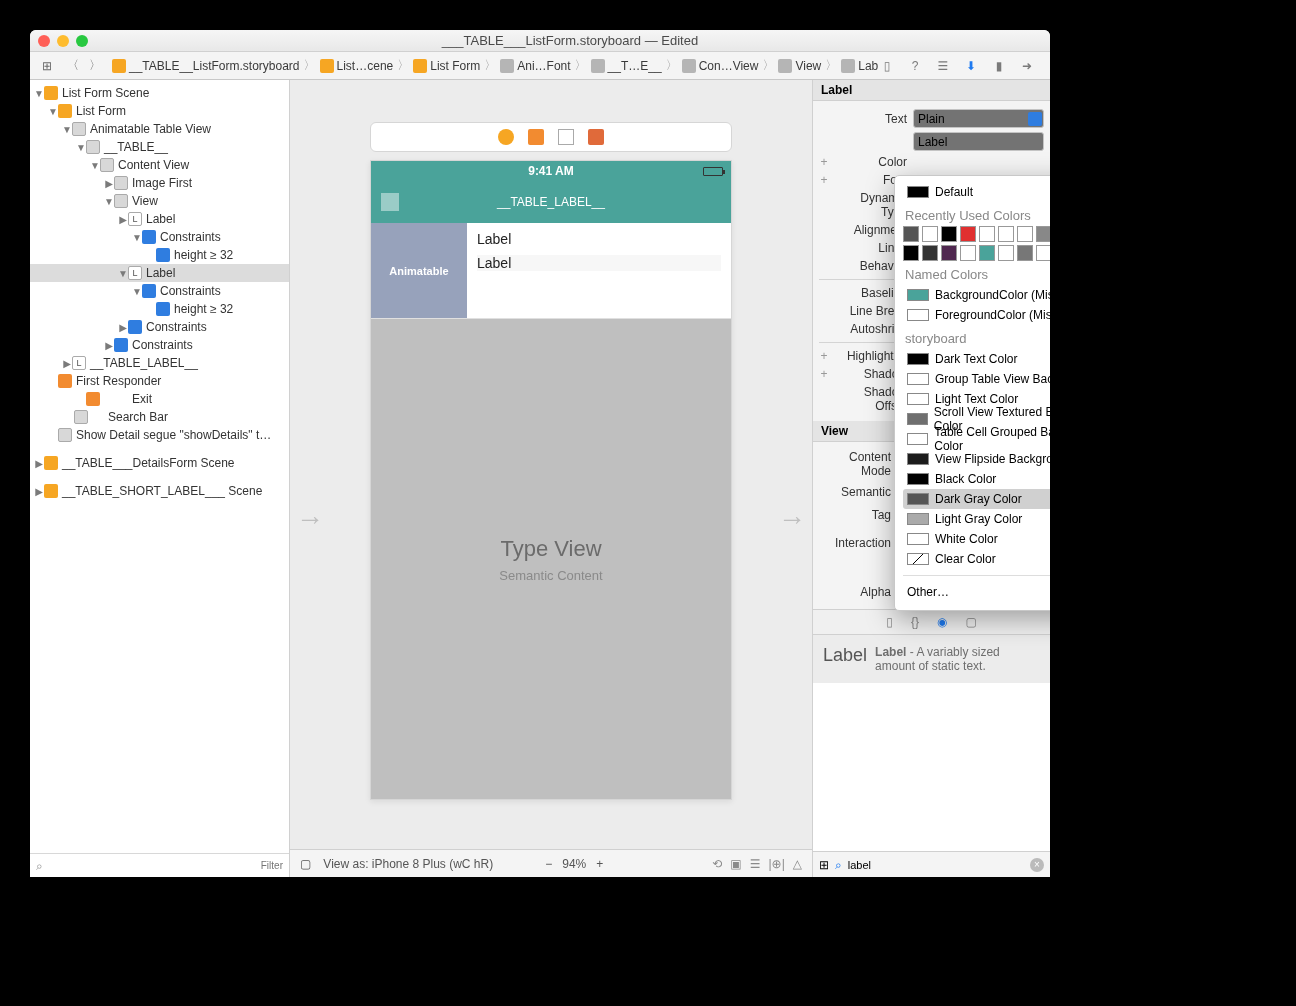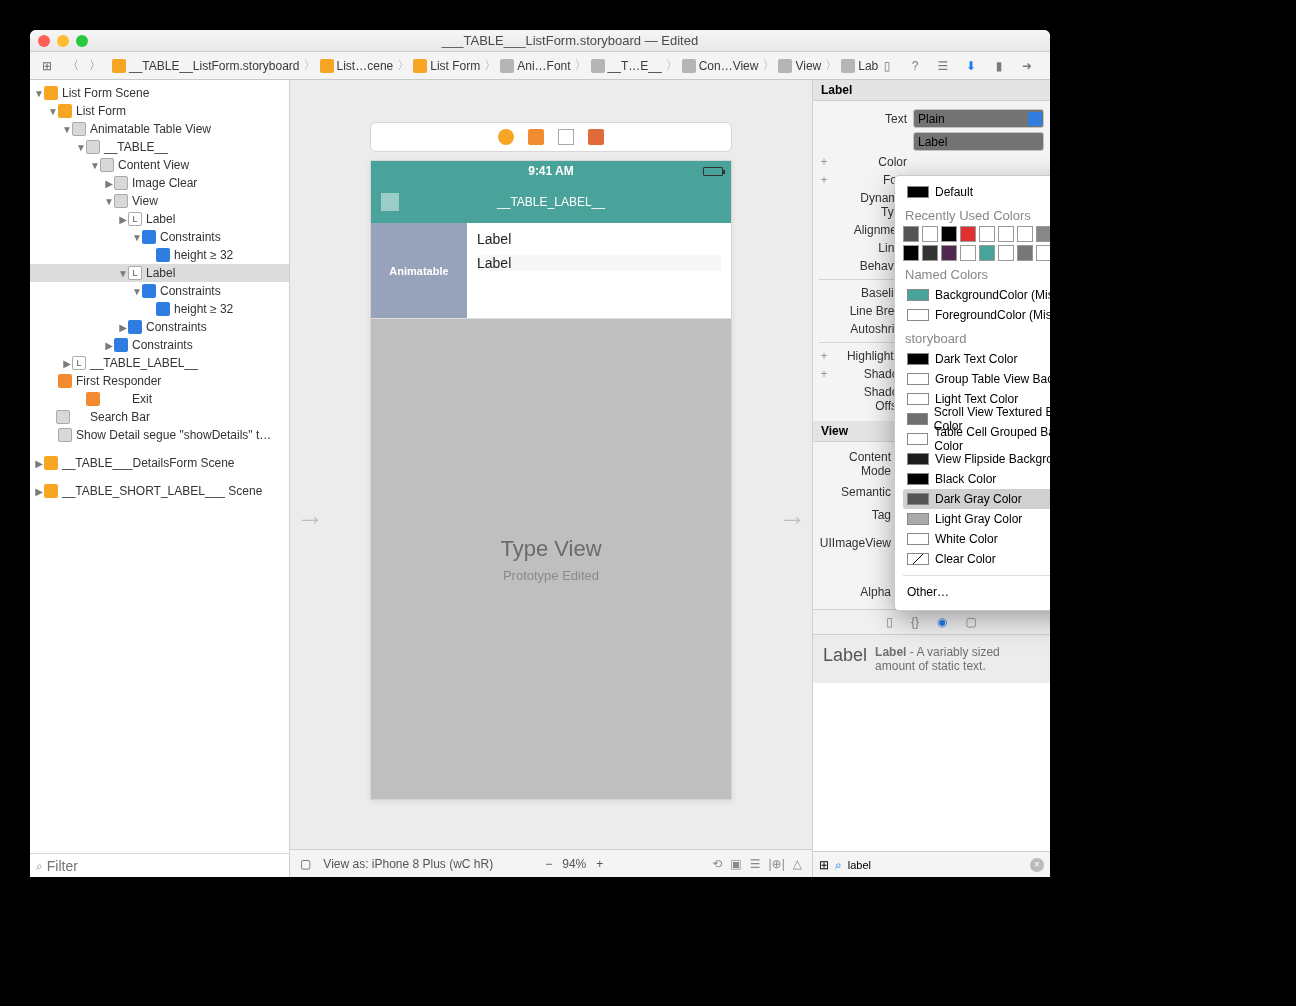--- a/index.html
+++ b/index.html
@@ -28,21 +28,21 @@
 .tree-row.selected{background:#dcdcdc;}
 .disc{width:10px;text-align:center;color:#7a7a7a;font-size:10px;}
 .t-icon{width:14px;height:14px;margin-right:4px;display:inline-flex;align-items:center;justify-content:center;border-radius:2px;font-size:9px;}
 .ico-scene{background:#f6a623;color:#fff;}
 .ico-vc{background:#f6a623;color:#fff;}
 .ico-view{background:#d8d8d8;border:1px solid #aaa;}
 .ico-label{background:#fff;border:1px solid #aaa;color:#555;}
 .ico-constr{background:#2f7de0;color:#fff;}
 .ico-cube{background:#f28b30;color:#fff;}
 .filterbar{height:24px;border-top:1px solid #d8d8d8;display:flex;align-items:center;padding:0 6px;color:#999;}
-.filterbar input{border:none;outline:none;flex:1;font-size:14px;color:#666;background:transparent;}
+.filterbar input{border:none;outline:none;flex:1;font-size:10px;color:#666;background:transparent;text-align:right;}
 .canvas{flex:1;background:#ececec;position:relative;display:flex;align-items:flex-start;justify-content:center;padding-top:40px;}
 .arrow-l{position:absolute;left:6px;top:420px;color:#bfbfbf;font-size:28px;}
 .arrow-r{position:absolute;right:6px;top:420px;color:#bfbfbf;font-size:28px;}
 .device-toolbar{position:absolute;top:42px;width:362px;height:30px;background:#fff;border:1px solid #d6d6d6;border-radius:6px;display:flex;align-items:center;justify-content:center;gap:14px;}
 .dt-ic{width:16px;height:16px;}
 .phone{width:362px;margin-top:40px;background:#fff;border:1px solid #d6d6d6;box-shadow:0 2px 6px rgba(0,0,0,0.08);}
 .statusbar{height:20px;background:#4aa39a;display:flex;align-items:center;justify-content:center;color:#fff;font-size:11px;font-weight:600;position:relative;}
 .battery{position:absolute;right:8px;width:20px;height:9px;border:1px solid #333;border-radius:1px;}
 .battery::after{content:"";position:absolute;right:-3px;top:2px;width:2px;height:4px;background:#333;}
 .navbar{height:42px;background:#4aa39a;display:flex;align-items:center;justify-content:center;color:#fff;font-size:14px;position:relative;}
@@ -177,21 +177,21 @@
             <span>__TABLE__</span>
           </div>
           <div class="tree-row" style="padding-left: 60px;">
             <span class="disc">▼</span>
             <span class="t-icon ico-view"></span>
             <span>Content View</span>
           </div>
           <div class="tree-row" style="padding-left: 74px;">
             <span class="disc">▶</span>
             <span class="t-icon ico-view"></span>
-            <span>Image Clear</span>
+            <span>Image First</span>
           </div>
           <div class="tree-row" style="padding-left: 74px;">
             <span class="disc">▼</span>
             <span class="t-icon ico-view"></span>
             <span>View</span>
           </div>
           <div class="tree-row" style="padding-left: 88px;">
             <span class="disc">▶</span>
             <span class="t-icon ico-label">L</span>
             <span>Label</span>
@@ -239,21 +239,21 @@
           <div class="tree-row" style="padding-left: 18px;">
             <span class="disc"></span>
             <span class="t-icon ico-cube"></span>
             <span>First Responder</span>
           </div>
           <div class="tree-row" style="padding-left: 18px; gap: 28px;">
             <span class="disc"></span>
             <span class="t-icon ico-cube"></span>
             <span>Exit</span>
           </div>
-          <div class="tree-row" style="padding-left: 0; gap: 16px;">
+          <div class="tree-row" style="padding-left: 18px; gap: 16px;">
             <span class="disc"></span>
             <span class="t-icon ico-view"></span>
             <span>Search Bar</span>
           </div>
           <div class="tree-row" style="padding-left: 18px;">
             <span class="disc"></span>
             <span class="t-icon ico-view"></span>
             <span>Show Detail segue "showDetails" t…</span>
           </div>
           <div style="height: 10px;"></div>
@@ -295,21 +295,21 @@
         </div>
         <div class="cell">
           <div class="cell-img">Animatable</div>
           <div class="cell-body">
             <div class="cell-label">Label</div>
             <div class="cell-label sel" style="position:relative;">Label</div>
           </div>
         </div>
         <div class="tv-placeholder">
           <div class="tv-title">Type View</div>
-          <div class="tv-sub">Prototype Edited</div>
+          <div class="tv-sub">Semantic Content</div>
         </div>
       </div>
       <div class="bottombar">
         <span>▢</span>
         <span>View as: iPhone 8 Plus (wC hR)</span>
         <div class="zoom-controls">
           <span>−</span>
           <span>94%</span>
           <span>+</span>
         </div>
@@ -415,21 +415,21 @@
               <span>Unspecified</span>
             </div>
           </div>
         <div class="insp-row">
             <div class="insp-lbl">Tag</div>
             <div class="insp-field" style="justify-content:flex-end;">
               <span>0</span>
             </div>
           </div>
         <div class="insp-row">
-            <div class="insp-lbl">UIImageView</div>
+            <div class="insp-lbl">Interaction</div>
             <div style="flex:1;"><input type="checkbox" style=""> <span>User Interaction Enabled</span></div>
           </div>
         <div class="insp-row">
             <div class="insp-lbl"></div>
             <div style="flex:1;"><input type="checkbox" style=""> <span>Multiple Touch</span></div>
           </div>
         <div class="insp-row">
             <div class="insp-lbl">Alpha</div>
             <div class="insp-field" style="justify-content:flex-end;">
               <span>1</span>

